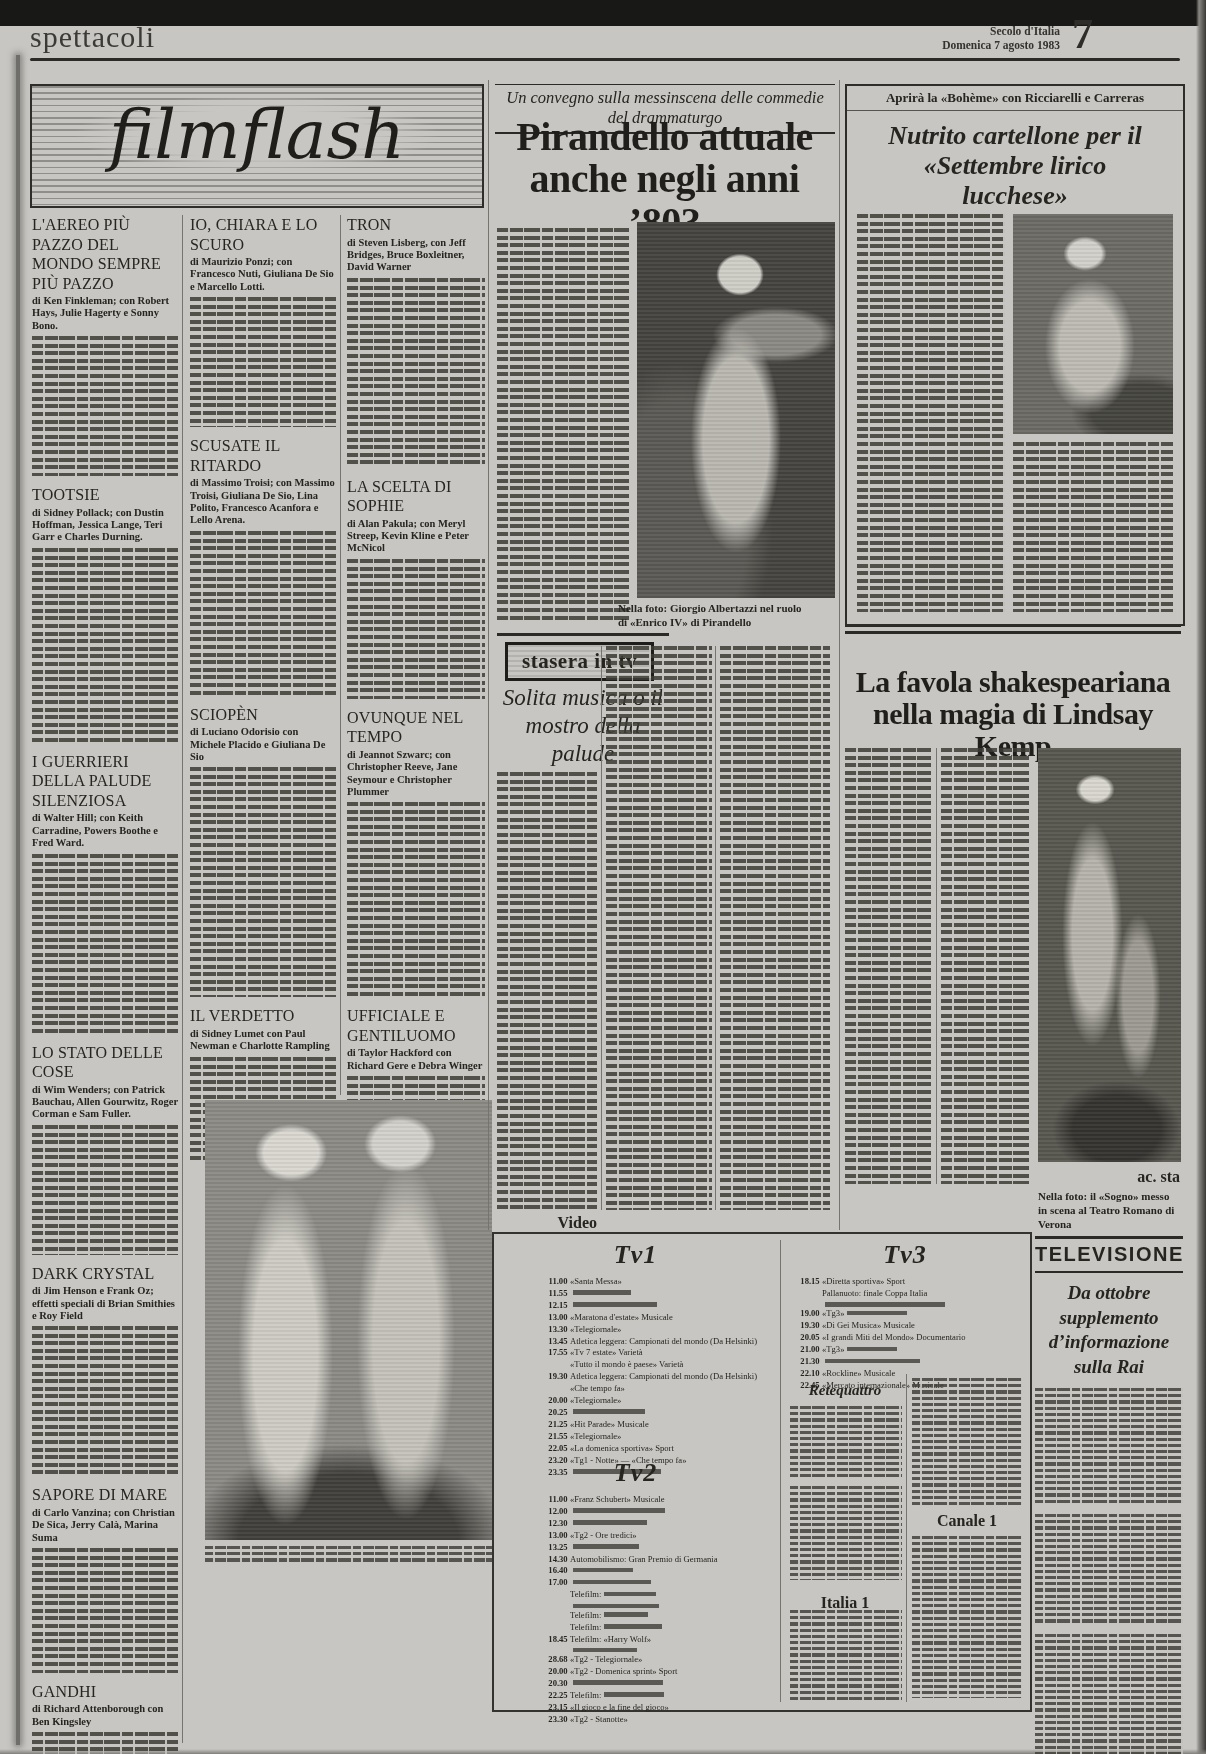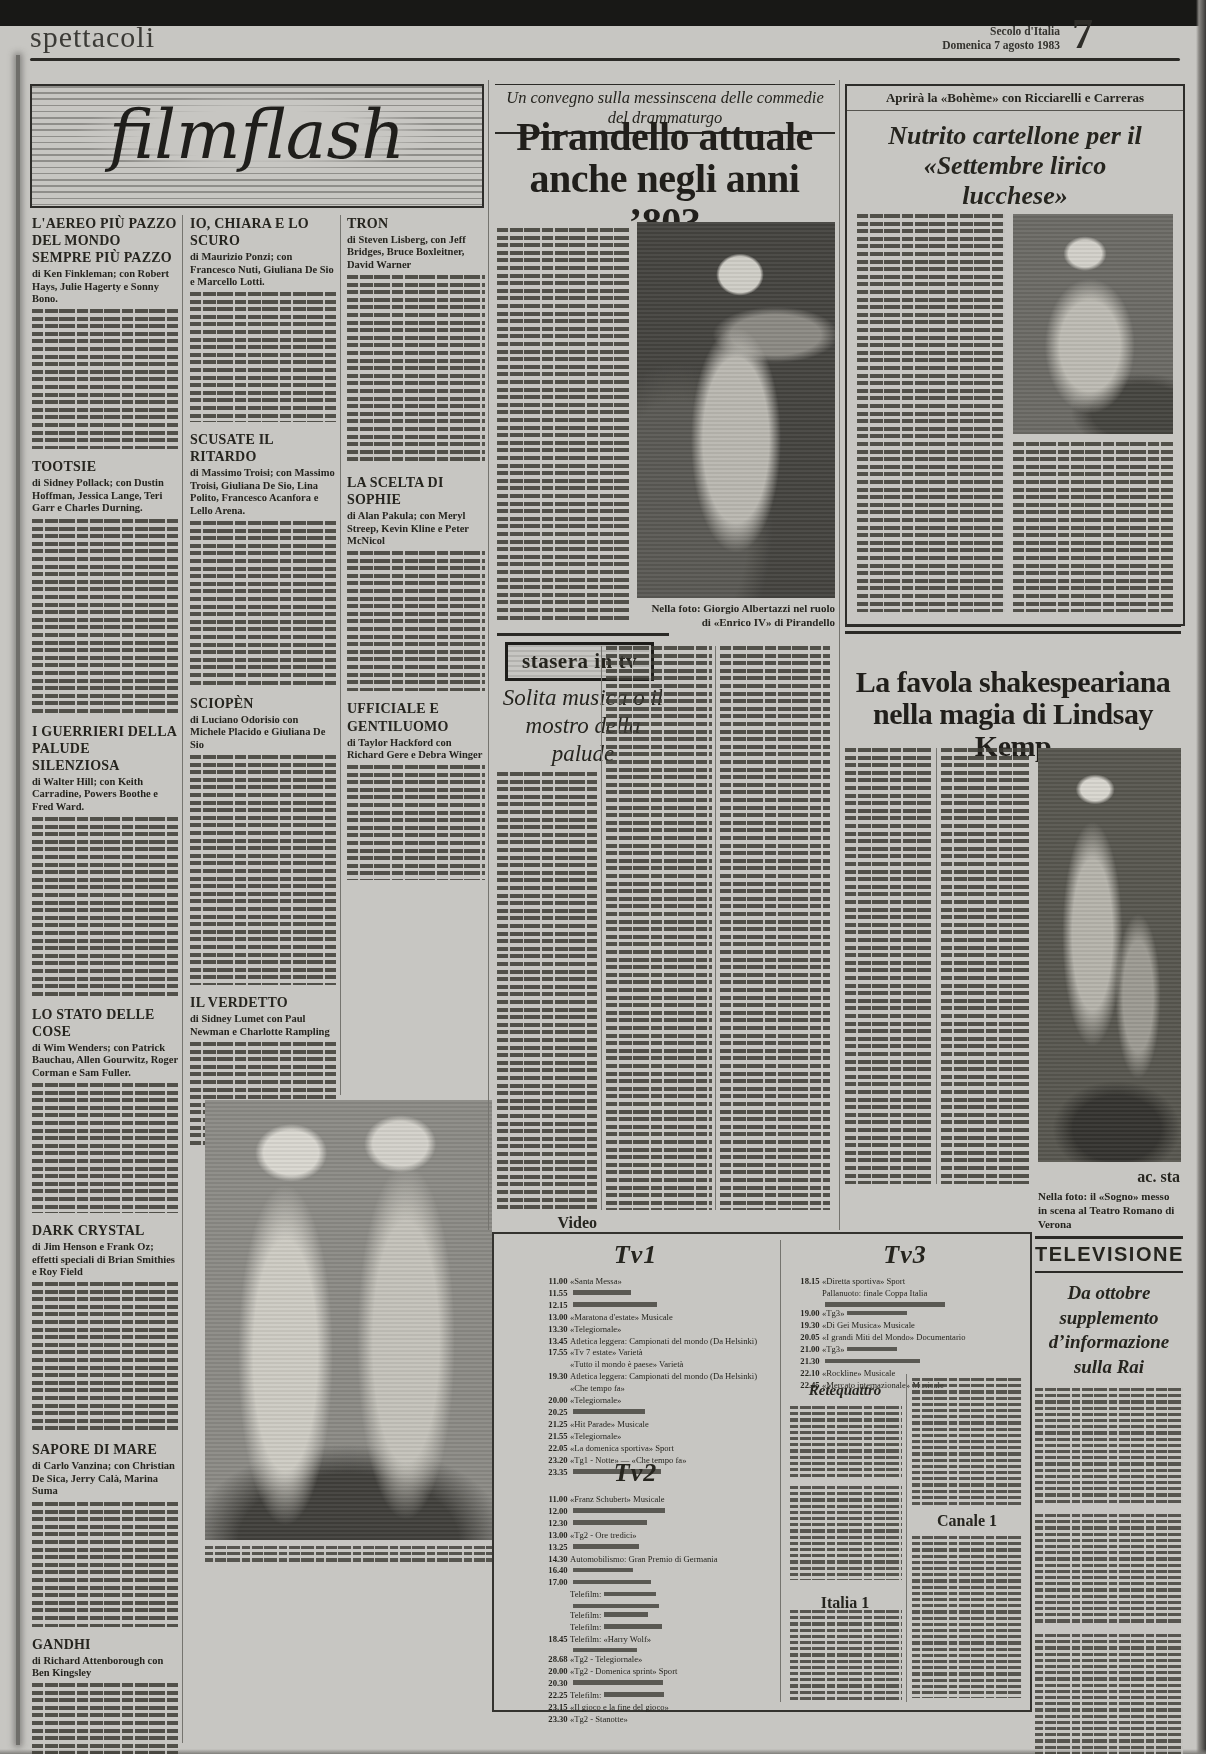--- a/index.html
+++ b/index.html
@@ -32,21 +32,21 @@
   .masthead-right{font-size:11.5px;font-weight:bold;text-align:right;line-height:1.25;color:#34332f;}
   .pageno{font-size:42px;font-weight:bold;color:#2e2d29;}
   
   .ffbox{border:2.5px solid #2e2d2a;background:
      repeating-linear-gradient(180deg,#8f8e8a 0 1.6px,rgba(0,0,0,0) 1.6px 6.2px);}
   .fftitle{font-family:"DejaVu Serif",serif;font-style:italic;font-size:68px;font-weight:500;
      color:#1f1e1b;background:radial-gradient(closest-side,#c7c6c2 62%,rgba(199,198,194,0));
      padding:0 34px;line-height:1.45;}
   
   .revcol .review{margin-bottom:9px;}
-  .rtitle{font-size:14px;font-weight:bold;line-height:1.22;letter-spacing:.2px;}
+  .rtitle{font-size:16px;font-weight:normal;line-height:1.22;letter-spacing:.2px;}
   .rcredits{font-size:10.5px;font-weight:bold;line-height:1.18;margin:2px 0 4px 0;}
   
   .kicker-strip{font-style:italic;font-size:16.5px;text-align:center;border-top:1.5px solid #2b2a26;
      border-bottom:2px solid #2b2a26;padding:3px 0 4px 0;font-weight:500;}
   .big-head{font-weight:bold;text-align:center;line-height:1.06;letter-spacing:-.5px;color:#211f1b;}
   .kicker-line{font-style:italic;font-size:16px;text-align:center;border-bottom:1px solid #44433e;padding-bottom:3px;}
   .caption{font-size:11px;font-weight:bold;line-height:1.25;}
   .photo{position:absolute;}
   .sig{font-size:16px;font-weight:bold;text-align:right;}
   
@@ -187,20 +187,25 @@
         <div class="rtitle">TRON</div>
         <div class="rcredits">di Steven Lisberg, con Jeff Bridges, Bruce Boxleitner, David Warner</div>
         <div class="greek" style="height: 190px;"></div>
       </div>
       <div class="review">
         <div class="rtitle">LA SCELTA DI SOPHIE</div>
         <div class="rcredits">di Alan Pakula; con Meryl Streep, Kevin Kline e Peter McNicol</div>
         <div class="greek" style="height: 140px;"></div>
       </div>
       <div class="review">
+        <div class="rtitle">OVUNQUE NEL TEMPO</div>
+        <div class="rcredits">di Jeannot Szwarc; con Christopher Reeve, Jane Seymour e Christopher Plummer</div>
+        <div class="greek" style="height: 195px;"></div>
+      </div>
+      <div class="review">
         <div class="rtitle">UFFICIALE E GENTILUOMO</div>
         <div class="rcredits">di Taylor Hackford con Richard Gere e Debra Winger</div>
         <div class="greek" style="height: 115px;"></div>
       </div>
     </div>
 
   <div class="photo ph-women" style="left:205px;top:1100px;width:287px;height:440px;">
       <div class="grain"></div>
     </div>
   <div class="abs gfine" style="left:205px;top:1546px;width:287px;height:17px;"></div>
@@ -209,21 +214,21 @@
   <div class="vrule" style="left:340px;top:215px;height:880px;"></div>
   <div class="vrule" style="left:488px;top:80px;height:1150px;"></div>
   <div class="vrule" style="left:839px;top:80px;height:1150px;"></div>
 
   <div class="abs kicker-strip" style="left:495px;top:84px;width:340px;">Un convegno sulla messinscena delle commedie del drammaturgo</div>
   <div class="abs big-head" style="left:492px;top:116px;width:345px;font-size:40px;">Pirandello attuale anche negli anni ’80?</div>
   <div class="abs greek" style="left:497px;top:228px;width:132px;height:392px;"></div>
   <div class="photo ph-pirandello" style="left:637px;top:222px;width:198px;height:376px;">
       <div class="grain"></div>
     </div>
-  <div class="abs caption" style="left:640px;top:602px;width:195px;text-align:right;">Nella foto: Giorgio Albertazzi nel ruolo di «Enrico IV» di Pirandello</div>
+  <div class="abs caption" style="left:618px;top:602px;width:195px;">Nella foto: Giorgio Albertazzi nel ruolo di «Enrico IV» di Pirandello</div>
 
   <div class="hrule" style="left:497px;top:633px;width:172px;height:3px;"></div>
   <div class="abs" style="left:505px;top:642px;">
     <span class="badge">stasera in tv</span>
   </div>
   <div class="abs stasera-head" style="left:497px;top:684px;width:172px;">Solita musica o il mostro della palude</div>
   <div class="abs greek" style="left:497px;top:772px;width:100px;height:438px;"></div>
   <div class="abs sig" style="left:497px;top:1214px;width:100px;">Video</div>
   <div class="abs greek" style="left:606px;top:646px;width:106px;height:564px;"></div>
   <div class="abs greek" style="left:720px;top:646px;width:110px;height:564px;"></div>

